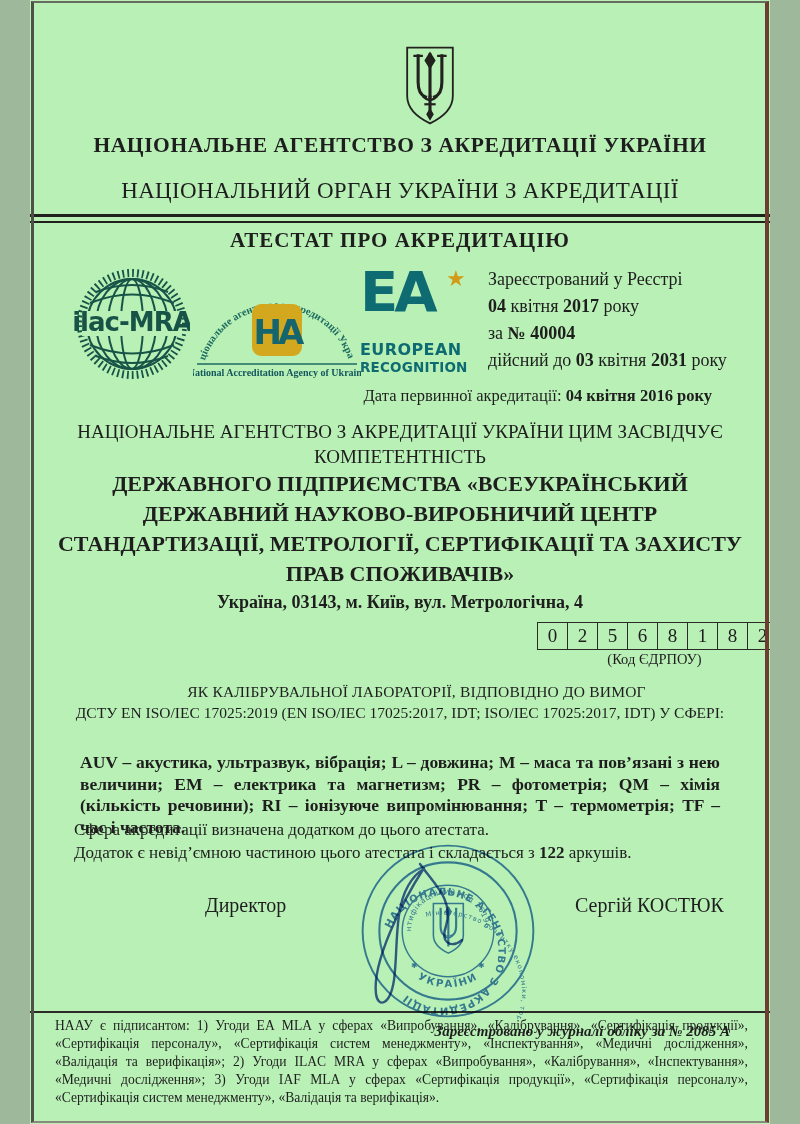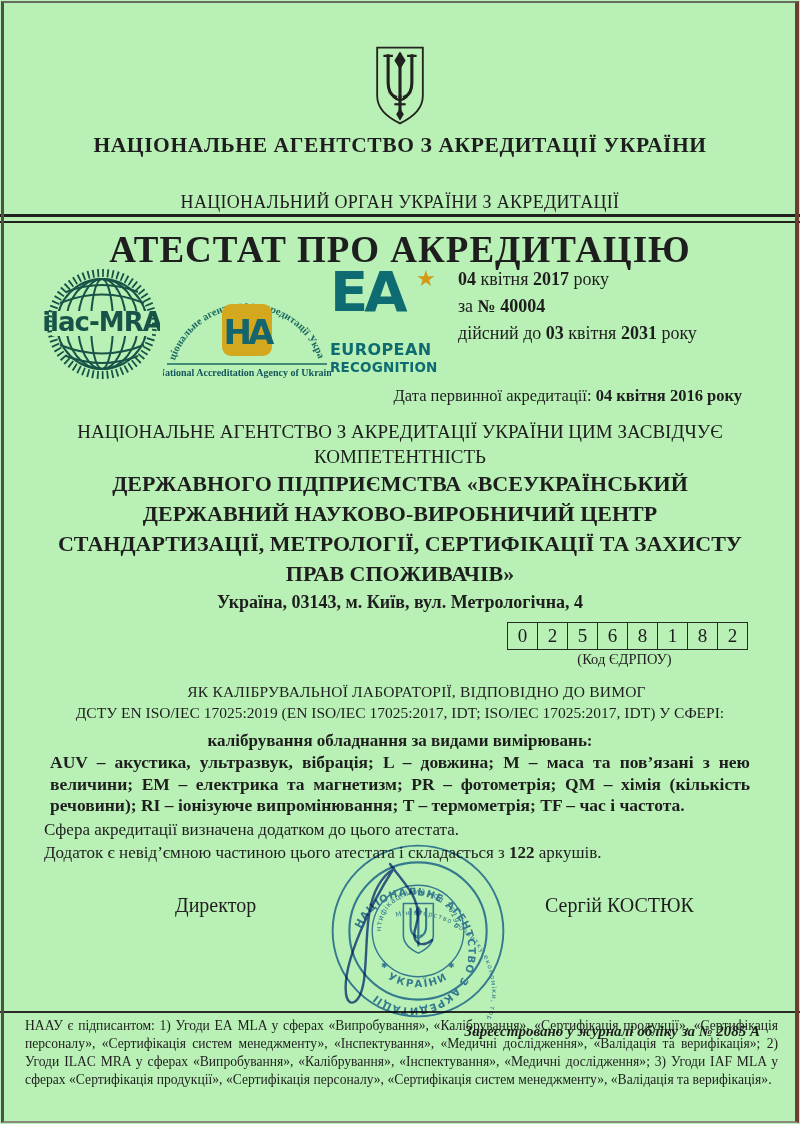--- a/index.html
+++ b/index.html
@@ -1,30 +1,30 @@
 <!DOCTYPE html>
 <html lang="uk"><head>
 <meta charset="utf-8">
 <style>
   html,body{margin:0;padding:0;background:#9db89a;}
   .page{
-    position:relative;width:800px;height:1124px;margin:0 auto;
+    position:relative;width:740px;height:1124px;margin:0 auto;
     background:#b9f0b6;overflow:hidden;
     font-family:"Liberation Serif",serif;color:#1e1e1e;
   }
   .scan-edge{position:absolute;inset:1px;border-left:3px solid #4f5048;border-top:2px solid #6a6b60;
     border-right:4px solid #6e3c30;border-bottom:2px solid #8a897c;pointer-events:none;z-index:50;}
   .abs{position:absolute;}
   .ctr{left:0;right:0;text-align:center;}
 
   .trident-top{left:367px;top:44px;}
   .agency-name{top:133px;font-size:21.5px;font-weight:bold;letter-spacing:.6px;}
-  .agency-sub{top:192px;font-size:18px;letter-spacing:.3px;}
+  .agency-sub{top:178px;font-size:23px;letter-spacing:.3px;}
   .rule-double{top:214px;left:0;width:800px;height:4px;border-top:3px solid #20211d;border-bottom:2px solid #20211d;}
-  .doc-title{top:228px;font-size:37px;font-weight:bold;letter-spacing:1px;}
+  .doc-title{top:228px;font-size:21px;font-weight:bold;letter-spacing:1px;}
 
   .ilac-logo{left:44px;top:266px;}
   .naau-logo{left:163px;top:268px;}
   .ea-logo{left:330px;top:278px;width:108px;height:100px;font-family:"DejaVu Sans",sans-serif;color:#0f6b72;}
   .ea-letters{position:absolute;top:-14px;left:0;font-size:56px;font-weight:bold;letter-spacing:-4px;line-height:1;}
   .ea-star{position:absolute;top:-12px;left:86px;font-size:22px;color:#d39a18;}
   .ea-line1{position:absolute;top:62px;left:0;font-size:16px;font-weight:bold;letter-spacing:.4px;}
   .ea-line2{position:absolute;top:81px;left:0;font-size:13.5px;font-weight:bold;letter-spacing:.2px;}
 
   .registry{left:458px;top:266px;font-size:18px;line-height:1.5;}
@@ -116,20 +116,23 @@
 
   <div class="abs ea-logo">
     <div class="ea-letters">EA</div>
     <div class="ea-star">★</div>
     <div class="ea-line1">EUROPEAN</div>
     <div class="ea-line2">RECOGNITION</div>
   </div>
 
   <div class="abs registry">
     <div>
+      <span>Зареєстрований у Реєстрі</span>
+    </div>
+    <div>
       <b>04</b>
       <span>квітня</span>
       <b>2017</b>
       <span>року</span>
     </div>
     <div>
       <span>за</span>
       <b>№ 40004</b>
     </div>
     <div>
@@ -167,21 +170,20 @@
     <span class="edrpou-cell">6</span>
     <span class="edrpou-cell">8</span>
     <span class="edrpou-cell">1</span>
     <span class="edrpou-cell">8</span>
     <span class="edrpou-cell">2</span>
   </div>
   <div class="abs edrpou-caption">(Код ЄДРПОУ)</div>
 
   <div class="abs ctr as-lab-1">ЯК КАЛІБРУВАЛЬНОЇ ЛАБОРАТОРІЇ, ВІДПОВІДНО ДО ВИМОГ</div>
   <div class="abs ctr as-lab-2">ДСТУ EN ISO/IEC 17025:2019 (EN ISO/IEC 17025:2017, IDT; ISO/IEC 17025:2017, IDT) У СФЕРІ:</div>
-  <div class="abs ctr calib-head">калібрування обладнання за видами вимірювань:</div>
   <div class="abs annex-1">Сфера акредитації визначена додатком до цього атестата.</div>
 
   <div class="abs calib-types">AUV – акустика, ультразвук, вібрація; L – довжина; M – маса та пов’язані з нею величини; EM – електрика та магнетизм; PR – фотометрія; QM – хімія (кількість речовини); RI – іонізуюче випромінювання; T – термометрія; TF – час і частота.</div>
   <div class="abs annex-2">
     <span>Додаток є невід’ємною частиною цього атестата і складається з</span>
     <b>122</b>
     <span>аркушів.</span>
   </div>
 
   <div class="abs director-label">Директор</div>

